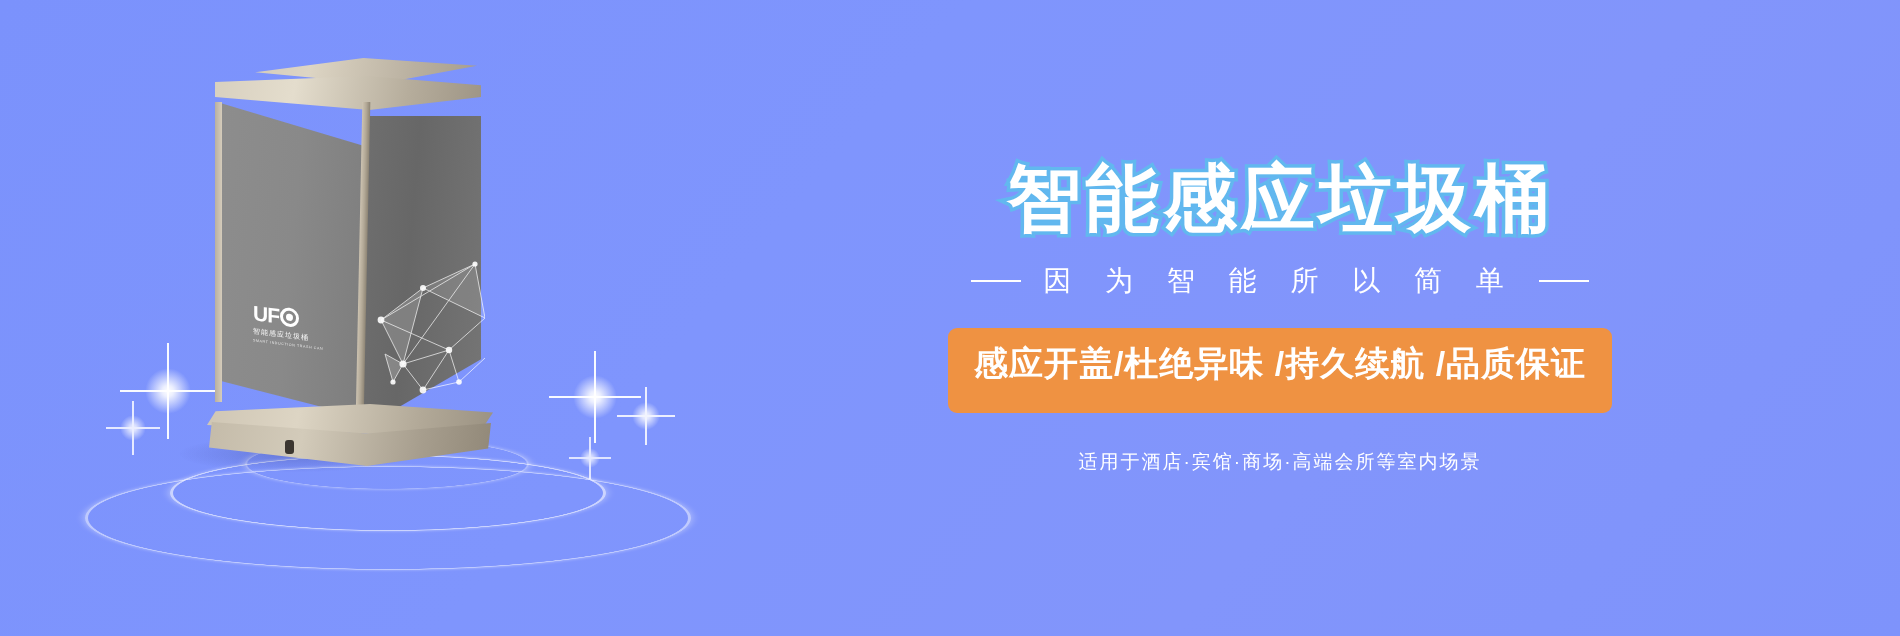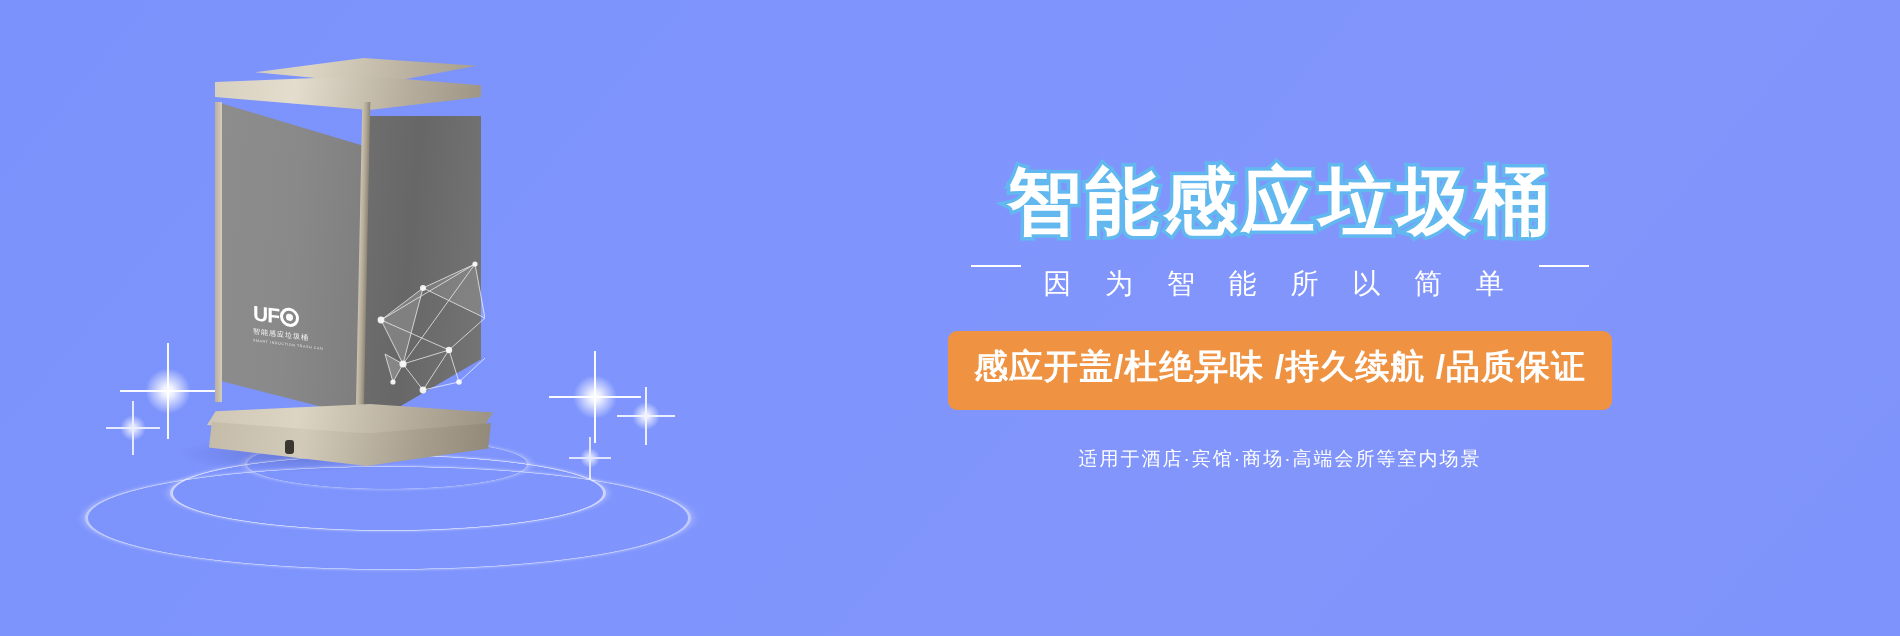--- a/index.html
+++ b/index.html
@@ -186,39 +186,40 @@
     letter-spacing: 4px;
     line-height: 1;
     margin: 0 0 26px 0;
     -webkit-text-stroke: 7px #62b8ef;
     paint-order: stroke fill;
     text-shadow: 0 0 2px rgba(98,184,239,.6);
     white-space: nowrap;
   }
   #subline {
     display: flex;
+    align-items: center;
     gap: 22px;
     color: #ffffff;
     font-size: 28px;
     letter-spacing: 13px;
     margin-bottom: 28px;
     white-space: nowrap;
   }
   .dash {
     display: inline-block;
     width: 50px; height: 2px;
     background: #ffffff;
   }
   #features-badge {
     background: #ef9242;
     color: #ffffff;
     font-size: 34px;
     font-weight: 700;
     letter-spacing: 1px;
-    padding: 13px 26px 20px 26px;
+    padding: 13px 26px 26px 26px;
     border-radius: 9px;
     white-space: nowrap;
     margin-bottom: 36px;
   }
   #scenes {
     color: #ffffff;
     font-size: 19px;
     letter-spacing: 2px;
     white-space: nowrap;
   }

